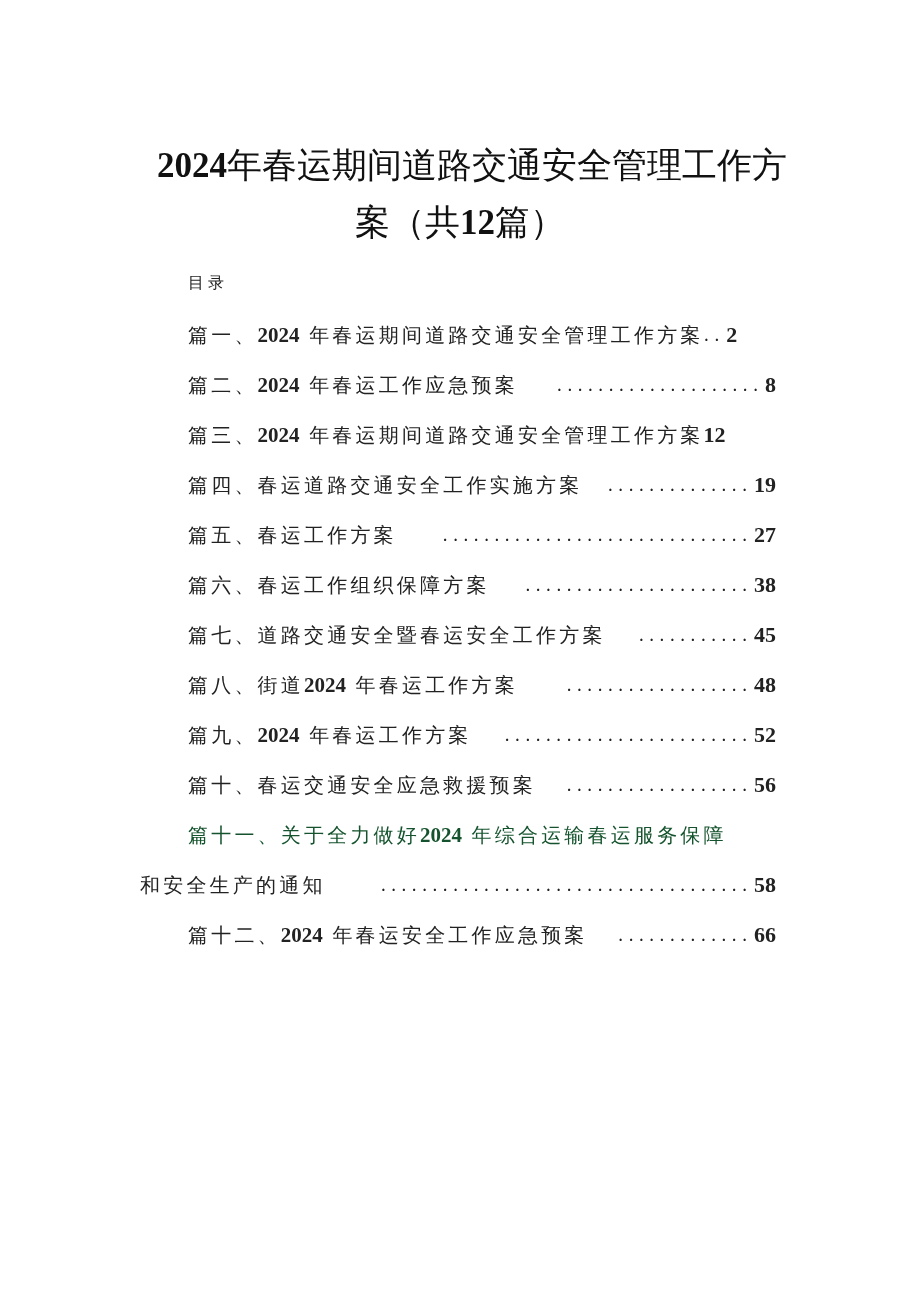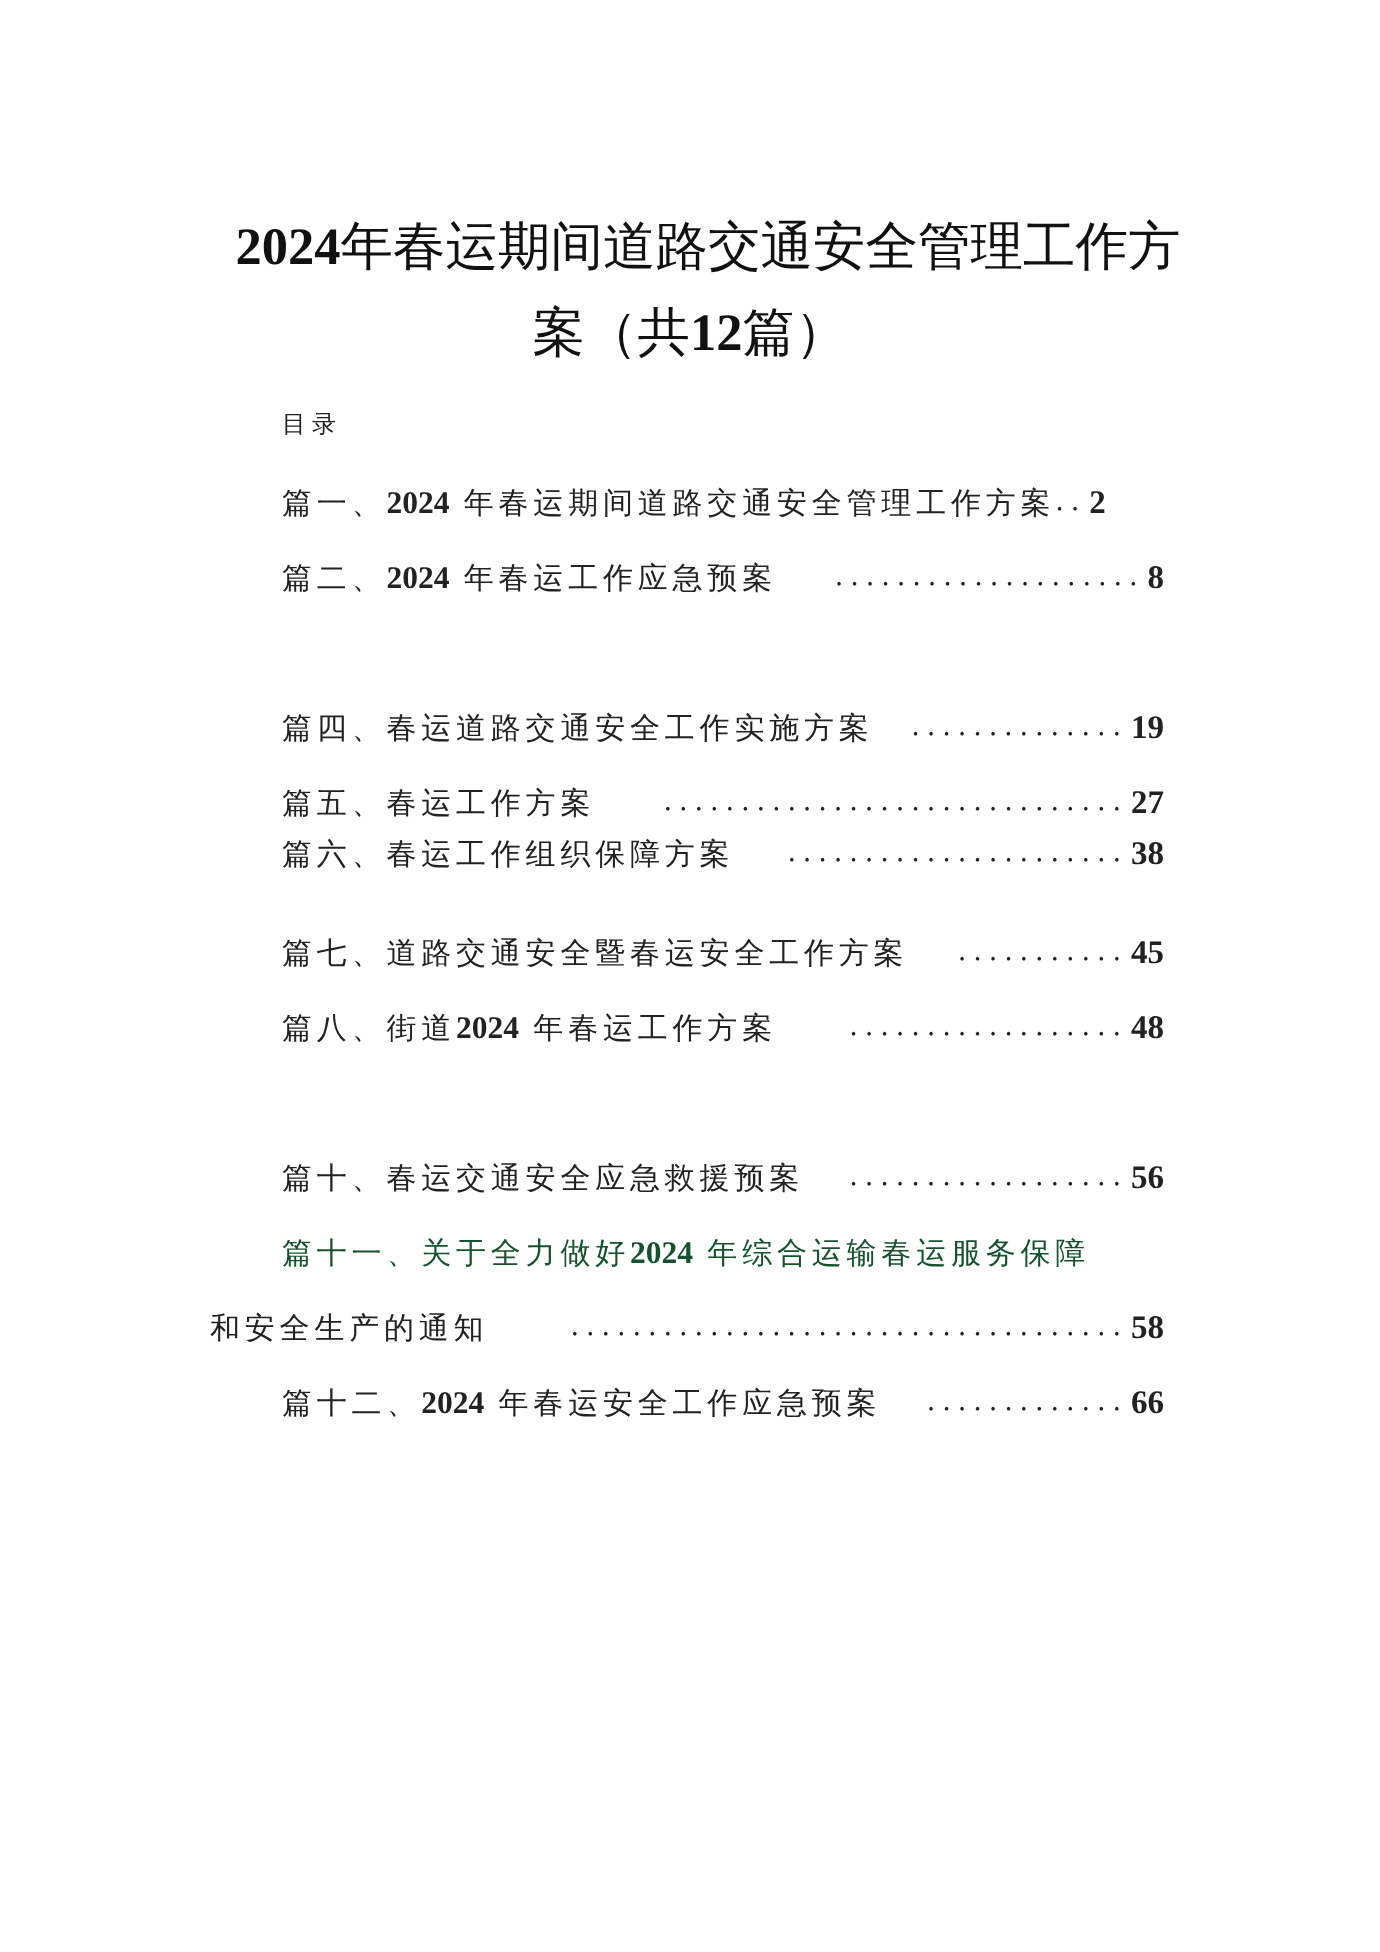--- a/index.html
+++ b/index.html
@@ -131,51 +131,60 @@
     <span class="leader" style="flex:0 0 auto;margin-left:0">..</span>
     <span class="page-num">2</span>
   </div>
 
   <div class="toc-entry" style="top:370px">
     <span class="label"><span>篇二、</span><span class="num">2024</span> <span>年春运工作应急预案</span></span>
     <span class="leader">....................</span>
     <span class="page-num">8</span>
   </div>
 
+  <div class="toc-entry" style="top:420px">
+    <span class="label"><span>篇三、</span><span class="num">2024</span> <span>年春运期间道路交通安全管理工作方案</span></span>
+    <span class="page-num">12</span>
+  </div>
 
   <div class="toc-entry" style="top:470px">
     <span class="label"><span>篇四、</span><span>春运道路交通安全工作实施方案</span></span>
     <span class="leader">..............</span>
     <span class="page-num">19</span>
   </div>
 
   <div class="toc-entry" style="top:520px">
     <span class="label"><span>篇五、</span><span>春运工作方案</span></span>
     <span class="leader">..............................</span>
     <span class="page-num">27</span>
   </div>
 
-  <div class="toc-entry" style="top:554px">
+  <div class="toc-entry" style="top:570px">
     <span class="label"><span>篇六、</span><span>春运工作组织保障方案</span></span>
     <span class="leader">......................</span>
     <span class="page-num">38</span>
   </div>
 
   <div class="toc-entry" style="top:620px">
     <span class="label"><span>篇七、</span><span>道路交通安全暨春运安全工作方案</span></span>
     <span class="leader">...........</span>
     <span class="page-num">45</span>
   </div>
 
   <div class="toc-entry" style="top:670px">
     <span class="label"><span>篇八、街道</span><span class="num">2024</span> <span>年春运工作方案</span></span>
     <span class="leader">..................</span>
     <span class="page-num">48</span>
   </div>
 
+  <div class="toc-entry" style="top:720px">
+    <span class="label"><span>篇九、</span><span class="num">2024</span> <span>年春运工作方案</span></span>
+    <span class="leader">........................</span>
+    <span class="page-num">52</span>
+  </div>
 
   <div class="toc-entry" style="top:770px">
     <span class="label"><span>篇十、</span><span>春运交通安全应急救援预案</span></span>
     <span class="leader">..................</span>
     <span class="page-num">56</span>
   </div>
 
   <div class="toc-first-line" style="top:820px">
     <span>篇十一、关于全力做好</span><span class="num">2024</span> <span>年综合运输春运服务保障</span>
   </div>

